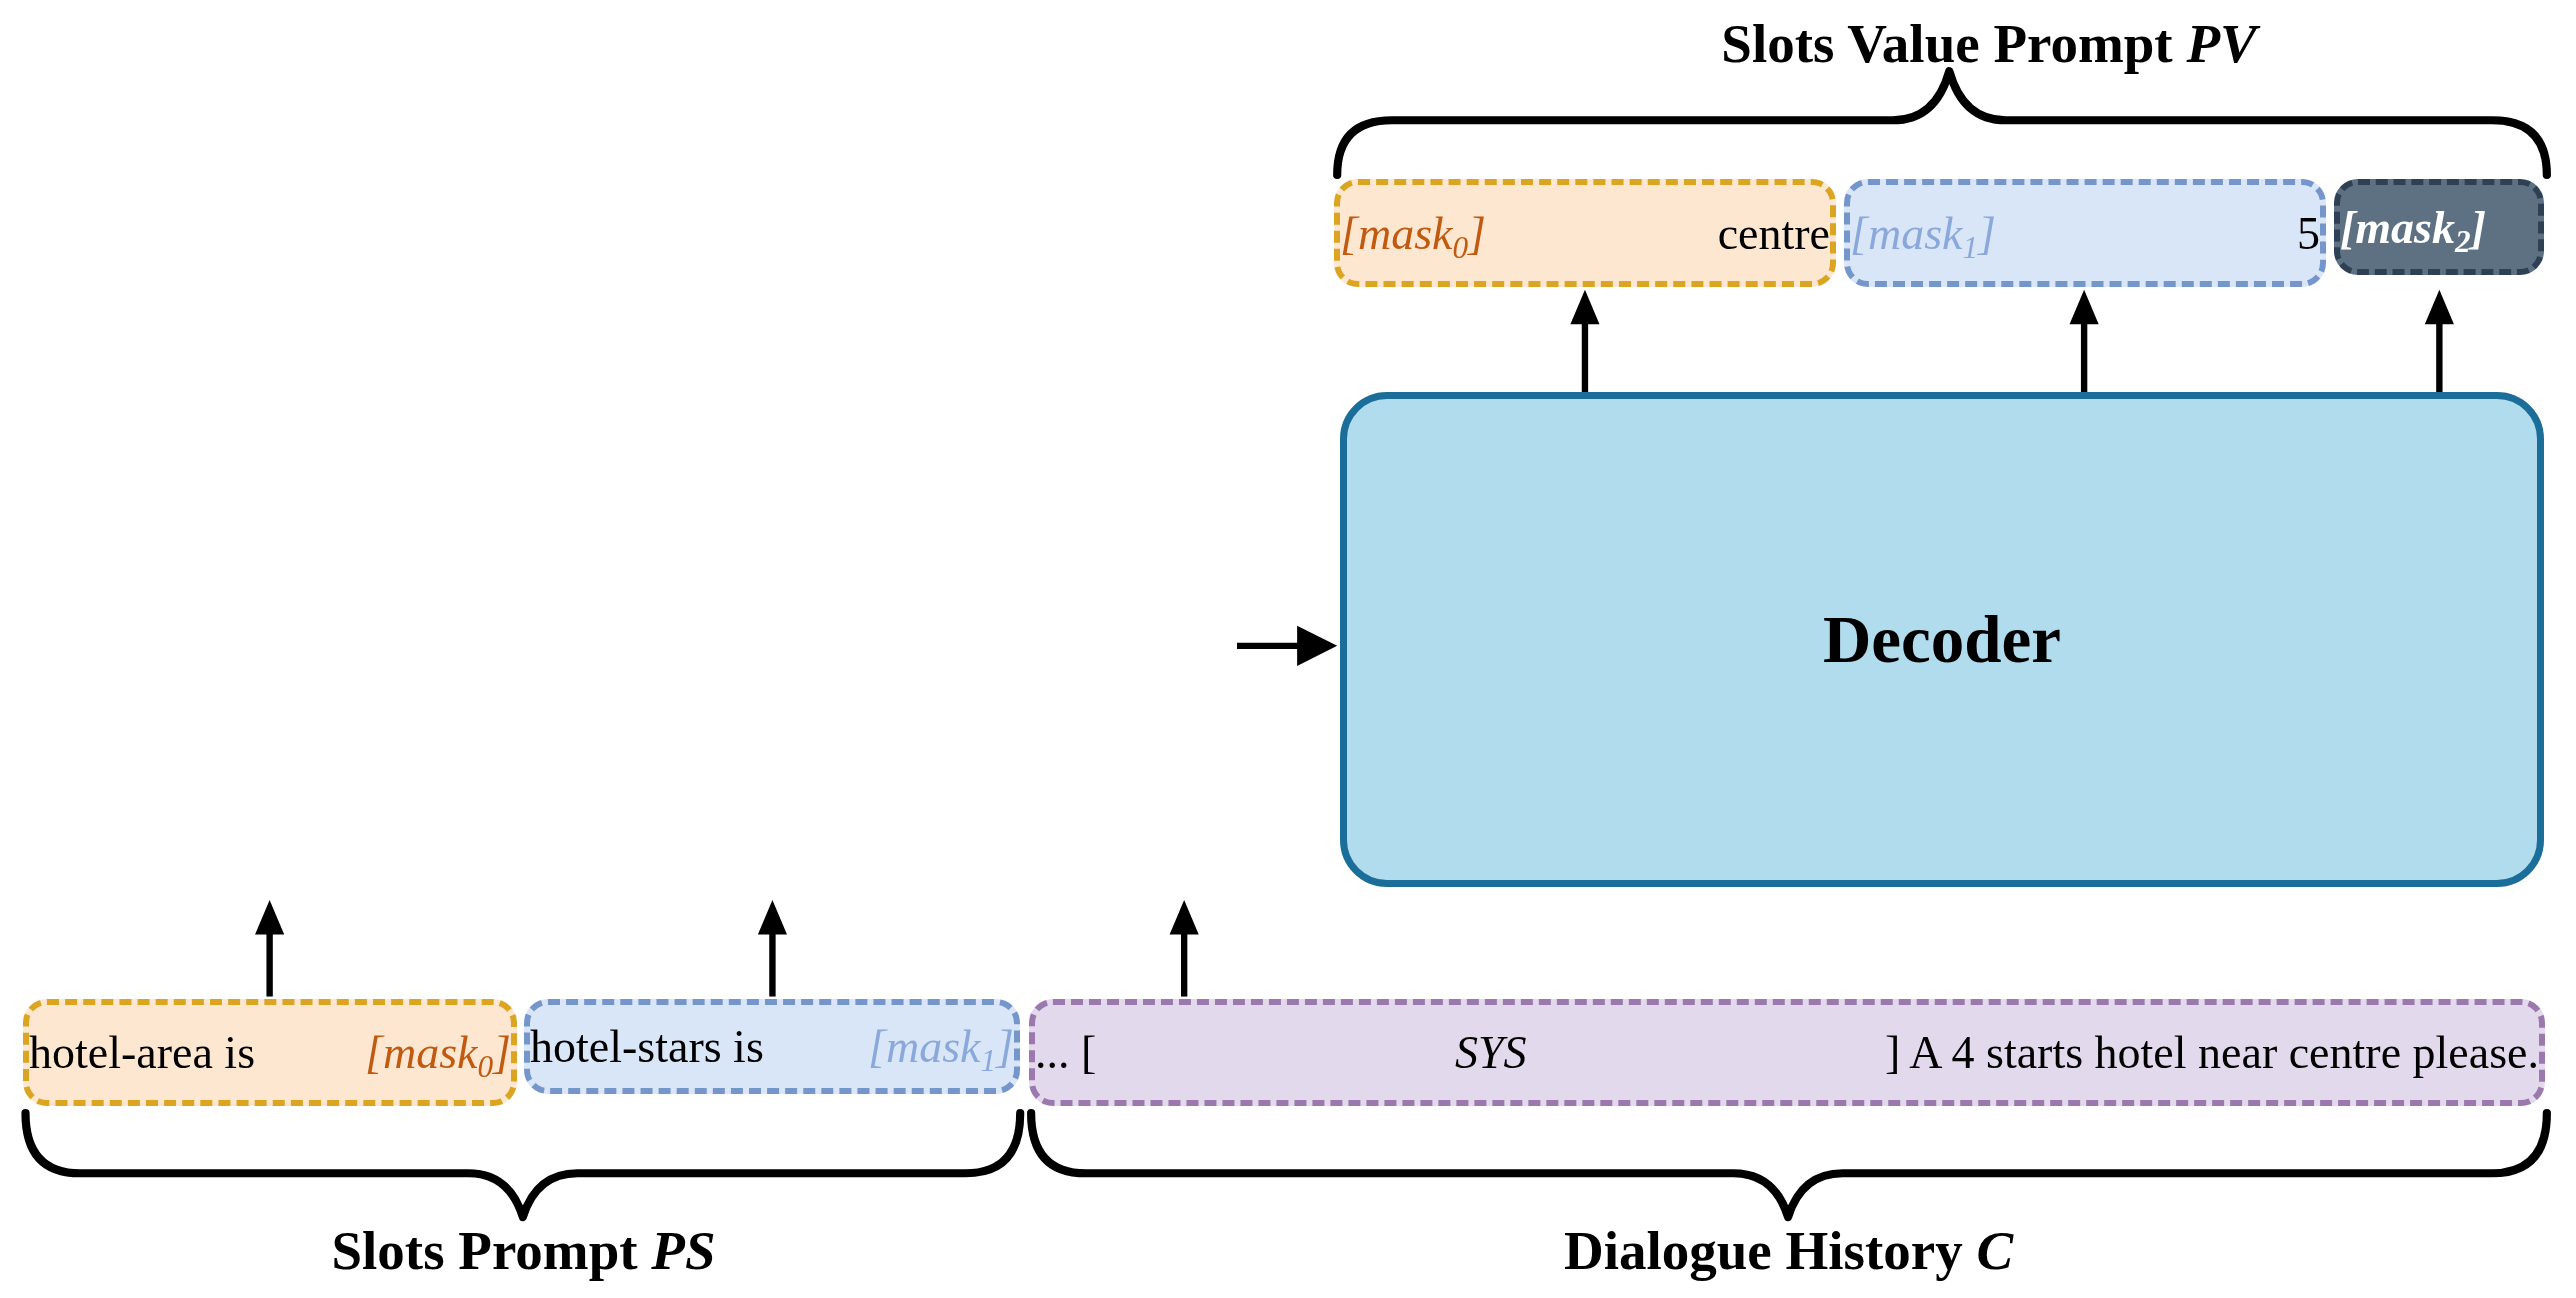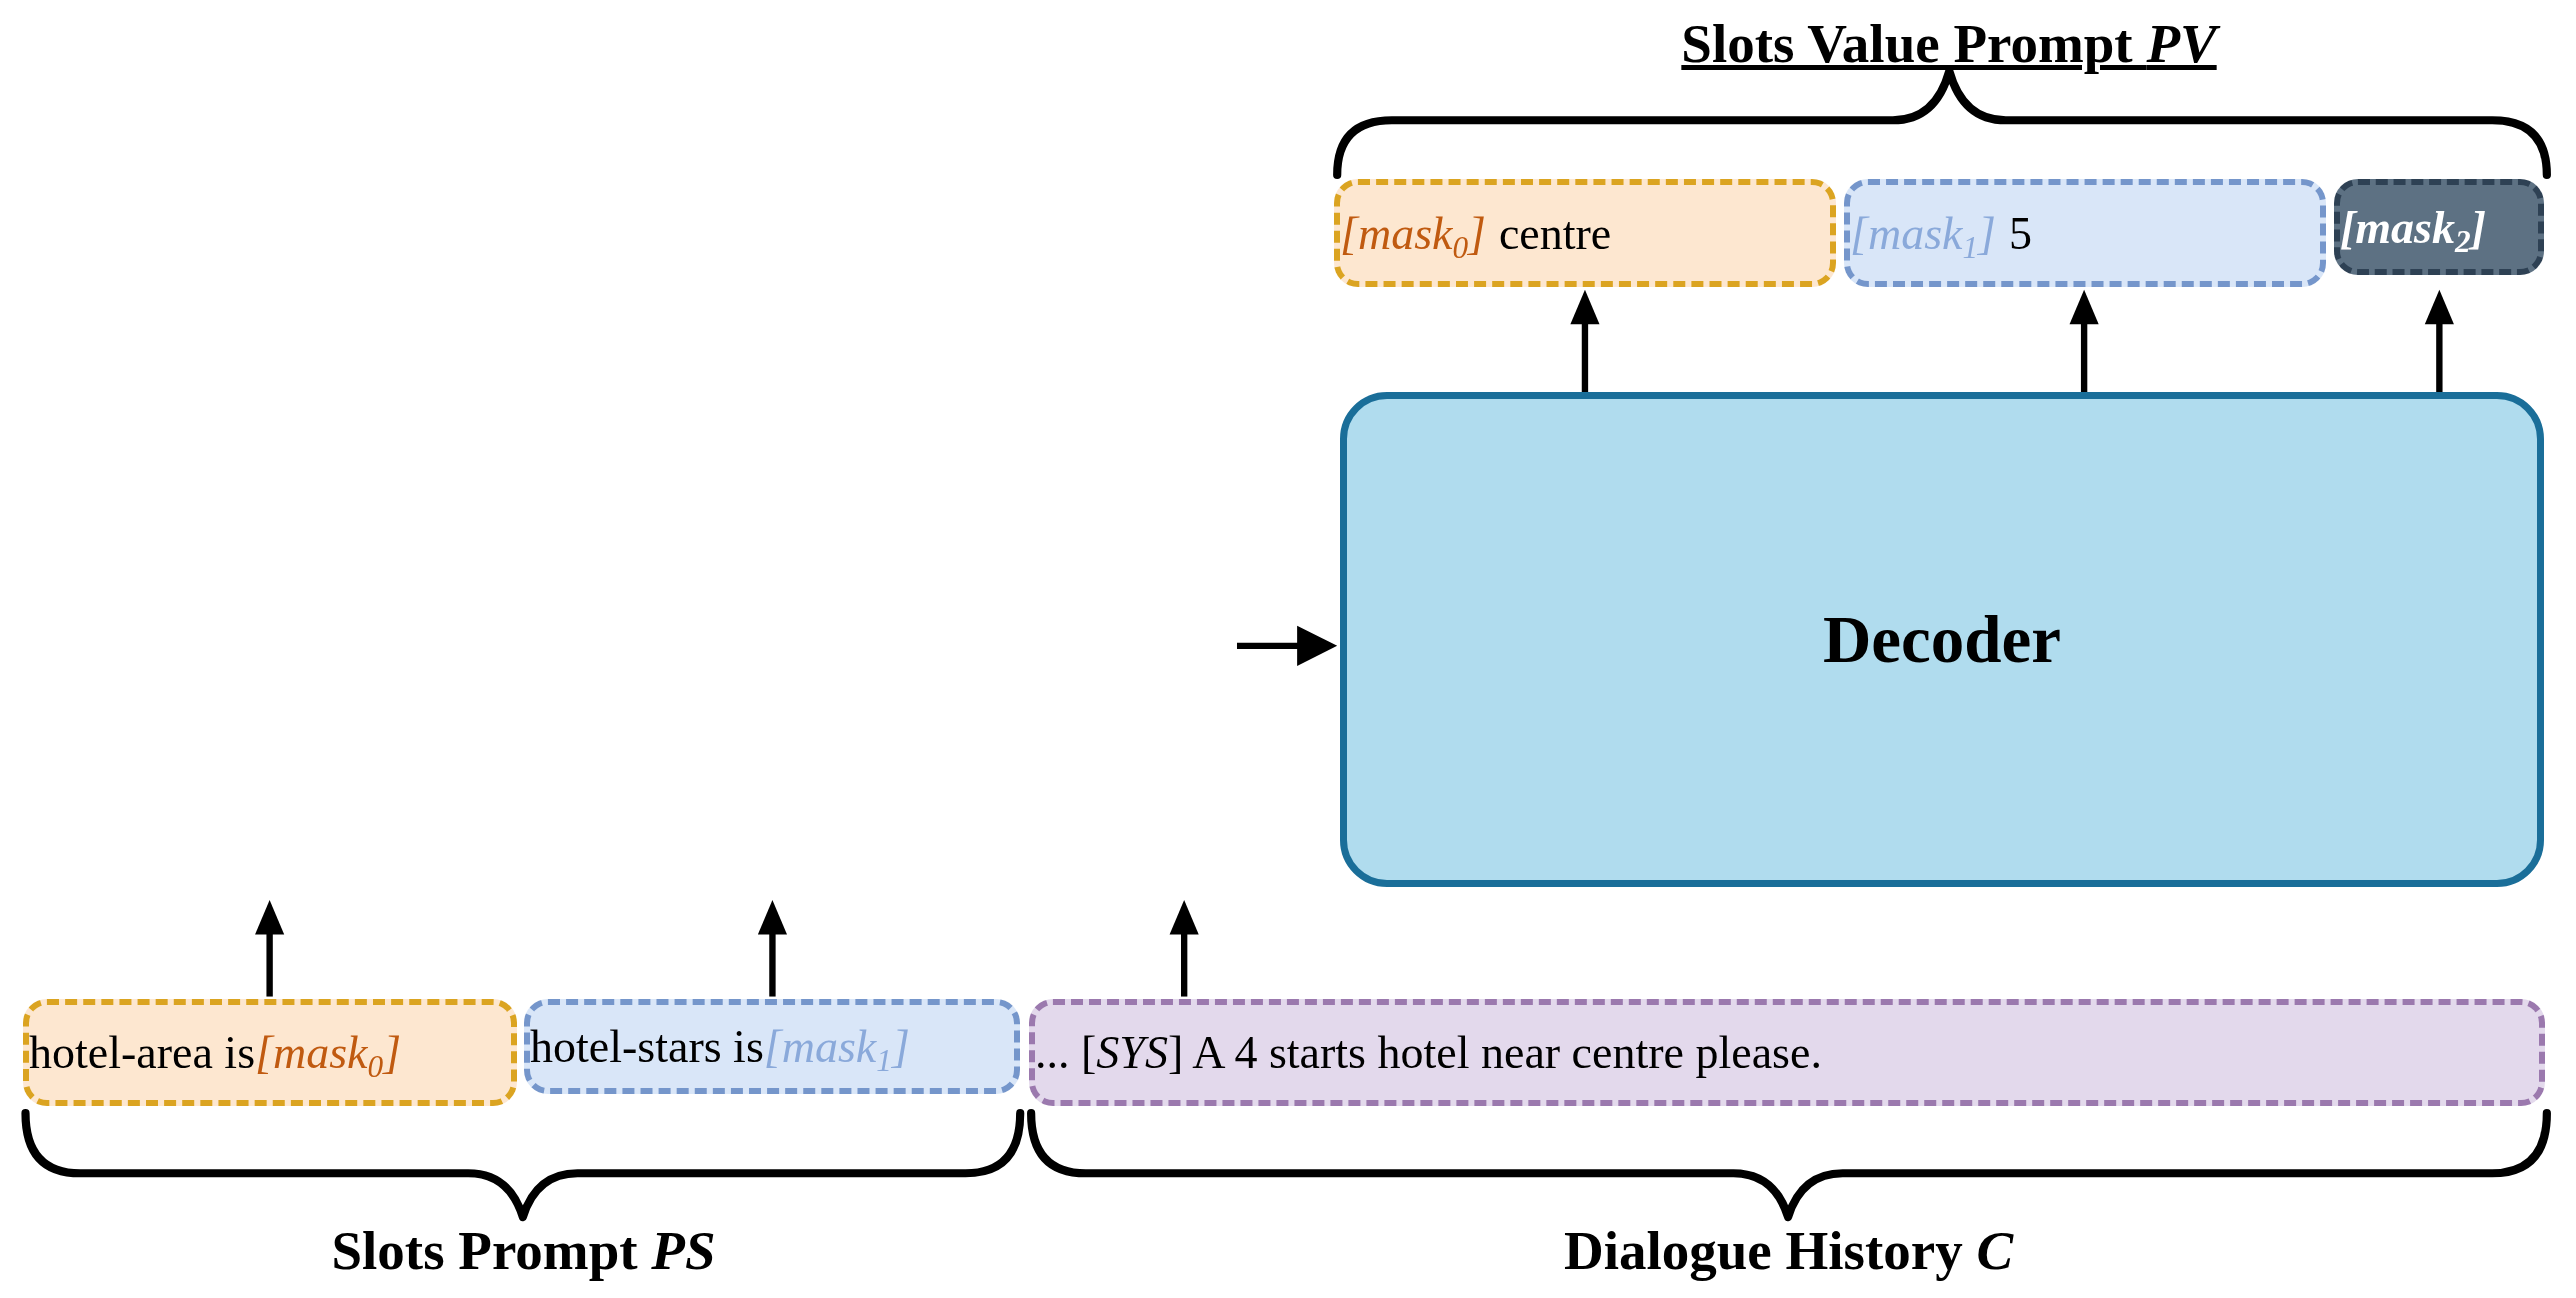--- a/index.html
+++ b/index.html
@@ -42,21 +42,21 @@
     display:flex;align-items:center;justify-content:center;
     font-weight:bold;font-size:67px;
     box-sizing:border-box;
   }
   .encoder{left:24.6px;top:396px;width:1208px;height:495px;}
   .decoder{left:1340px;top:392px;width:1204px;height:495px;}
 
   .dash-box{
     position:absolute;z-index:2;box-sizing:border-box;
     border-radius:24px;
-    display:flex;align-items:center;justify-content:flex-start;
+    display:flex;align-items:center;justify-content:space-between;
     font-size:46px;white-space:nowrap;
   }
   .vbox0{left:1334px;top:179px;width:502px;height:108px;
     border:6.4px dashed var(--slot0-border);background:var(--slot0-fill);}
   .vbox1{left:1844px;top:179px;width:482px;height:108px;
     border:6.4px dashed var(--slot1-border);background:var(--slot1-fill);}
   .vbox2{left:2334px;top:179px;width:210px;height:96px;
     border:6.4px dashed var(--mask2-border);background:var(--mask2-fill);
     color:var(--mask2-text);font-weight:bold;}
   .sbox0{left:23px;top:999px;width:494px;height:107px;
@@ -71,21 +71,21 @@
   .tok1{color:var(--slot1-text);}
   .tok2{color:var(--mask2-text);}
   sub{font-size:0.68em;vertical-align:-0.28em;font-style:italic;line-height:0;}
   .gap{display:inline-block;width:0.28em;}
 
   .caption{
     position:absolute;z-index:2;text-align:center;
     font-weight:bold;font-size:55px;line-height:1.05;white-space:nowrap;
   }
   .caption i{font-weight:bold;}
-  .top-caption{left:1630px;top:14.6px;width:638px;text-decoration:underline;}
+  .top-caption{left:1670px;top:14.6px;width:638px;}
   .ps-caption{left:250px;top:1222px;width:547px;}
   .c-caption{left:1515px;top:1222px;width:547px;}
 </style>
 </head>
 <body>
 
 <div class="canvas">
 
   <svg class="overlay" viewBox="0 0 2828 1426">
 

